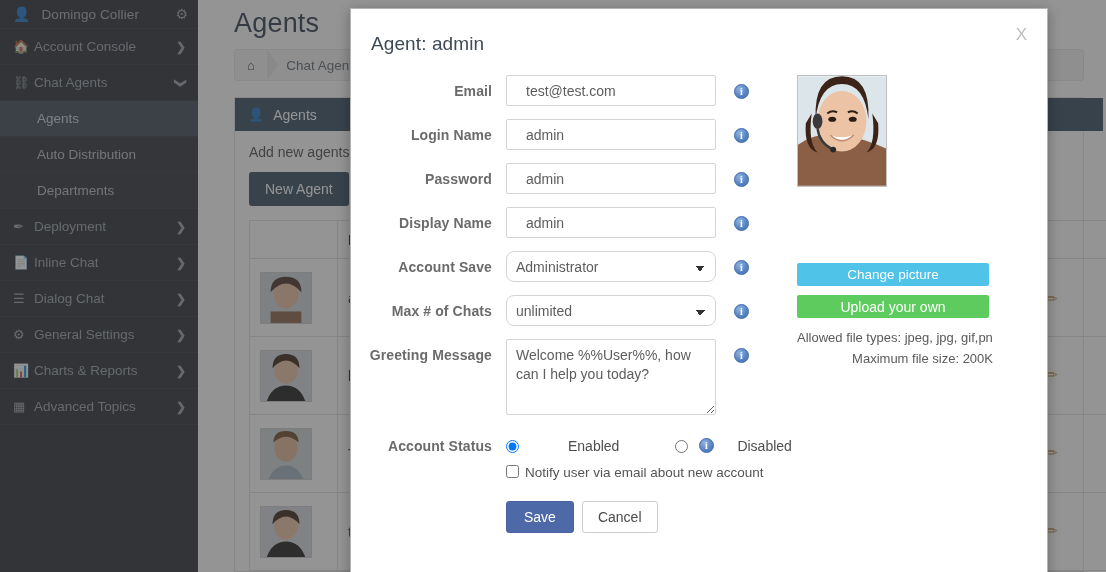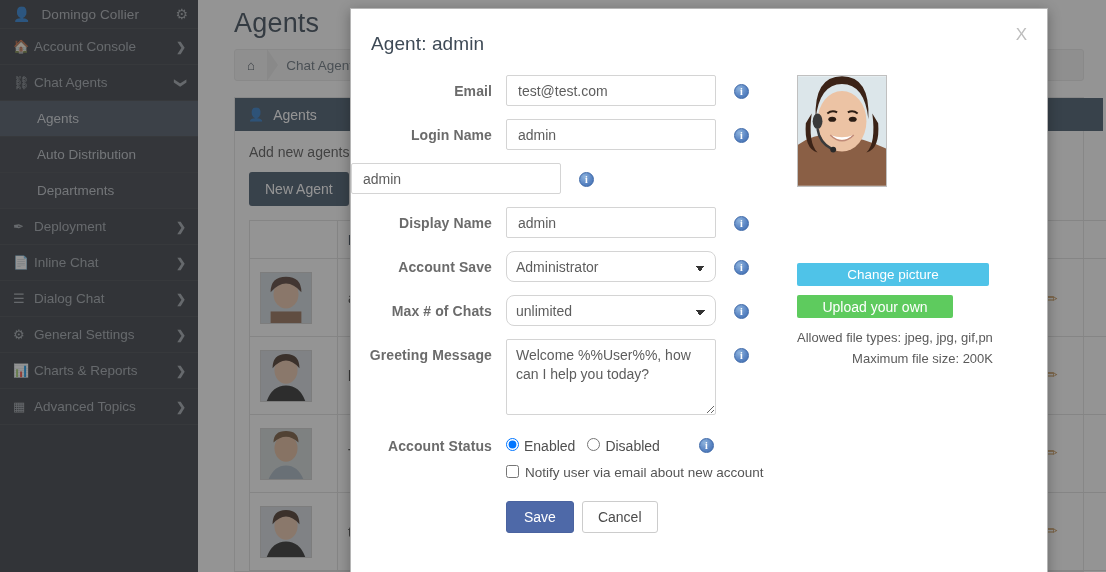--- a/index.html
+++ b/index.html
@@ -117,21 +117,21 @@
 
   .frow { display: flex; align-items: flex-start; margin-bottom: 13px; }
   .flabel {
     width: 155px; flex: none; text-align: right; padding-right: 14px;
     font-size: 14px; font-weight: bold; color: #6b6b6b; padding-top: 8px;
     letter-spacing: .1px;
   }
   .fctl { width: 210px; flex: none; }
   .finput {
     width: 210px; height: 31px; border: 1px solid #d4d4d4; border-radius: 2px;
-    padding: 0 11px; font-size: 14px; color: #5d5d5d;
+    padding: 0 19px; font-size: 14px; color: #5d5d5d;
     font-family: "Liberation Sans", sans-serif; background: #fff;
   }
   .fselect {
     width: 210px; height: 31px; border: 1px solid #d4d4d4; border-radius: 8px;
     padding: 0 9px; font-size: 14px; color: #5d5d5d; background: #fff;
     font-family: "Liberation Sans", sans-serif;
     -webkit-appearance: none; appearance: none;
     background-image: linear-gradient(45deg, transparent 50%, #333 50%),
                       linear-gradient(135deg, #333 50%, transparent 50%);
     background-position: calc(100% - 15px) 14px, calc(100% - 10px) 14px;
@@ -144,21 +144,21 @@
     font-family: "Liberation Sans", sans-serif; line-height: 1.35;
   }
   .info-ic {
     width: 15px; height: 15px; border-radius: 50%; margin-left: 18px;
     margin-top: 9px; flex: none;
     background: radial-gradient(circle at 35% 30%, #8fb4dd 0%, #5b86c4 55%, #3f6cad 100%);
     border: 1px solid #3d68a8; color: #fff; font-size: 10px;
     font-weight: bold; line-height: 13px; text-align: center;
     font-family: "Liberation Serif", serif;
   }
-  .radio-line { display: flex; align-items: flex-start; font-size: 14px; color: #4f4f4f; padding-top: 6px; }
+  .radio-line { display: flex; align-items: center; font-size: 14px; color: #4f4f4f; padding-top: 6px; gap: 44px; }
   .radio-line input { margin: 0 5px 0 0; }
   .radio-line label { margin-right: 12px; }
   .check-line { display: flex; align-items: flex-start; font-size: 13.5px; color: #555; margin-top: 11px; white-space: nowrap; }
   .check-line input { margin: 0 6px 0 0; }
   .actions { display: flex; padding-left: 155px; padding-top: 21px; }
   .btn-save {
     background: #4e69a8; color: #fff; border: 1px solid #4a63a0;
     font-size: 14px; padding: 7px 17px; border-radius: 3px; margin-right: 8px;
     font-family: inherit; cursor: pointer;
   }
@@ -168,21 +168,21 @@
     font-family: inherit; cursor: pointer;
   }
 
   .avatar-big { width: 90px; height: 112px; border: 1px solid #c0c0c0; display: block; }
   .btn-change {
     display: block; width: 192px; margin-top: 76px; background: #4fc3e8;
     color: #fff; border: none; height: 23px; font-size: 13.5px;
     border-radius: 2px; font-family: inherit; cursor: pointer;
   }
   .btn-upload {
-    display: block; width: 156px; margin-top: 9px; background: #5ecb5e;
+    display: block; width: 192px; margin-top: 9px; background: #5ecb5e;
     color: #fff; border: none; height: 23px; font-size: 14px;
     border-radius: 2px; font-family: inherit; cursor: pointer;
   }
   .note { font-size: 13px; color: #5a5a5a; margin-top: 12px; white-space: nowrap; }
   .note2 { font-size: 13px; color: #5a5a5a; margin-top: 6px; white-space: nowrap; text-align: right; }
   .side-clip { overflow: hidden; width: 196px; }
 </style>
 </head>
 <body>
 
@@ -362,20 +362,21 @@
 
         <div class="frow">
           <div class="flabel">Login Name</div>
           <div class="fctl">
             <input class="finput" value="admin" style="">
           </div>
           <div class="info-ic">i</div>
         </div>
 
         <div class="frow">
+          <div class="flabel">Password</div>
           <div class="fctl">
             <input class="finput" value="admin" style="">
           </div>
           <div class="info-ic">i</div>
         </div>
 
         <div class="frow">
           <div class="flabel">Display Name</div>
           <div class="fctl">
             <input class="finput" value="admin" style="">

